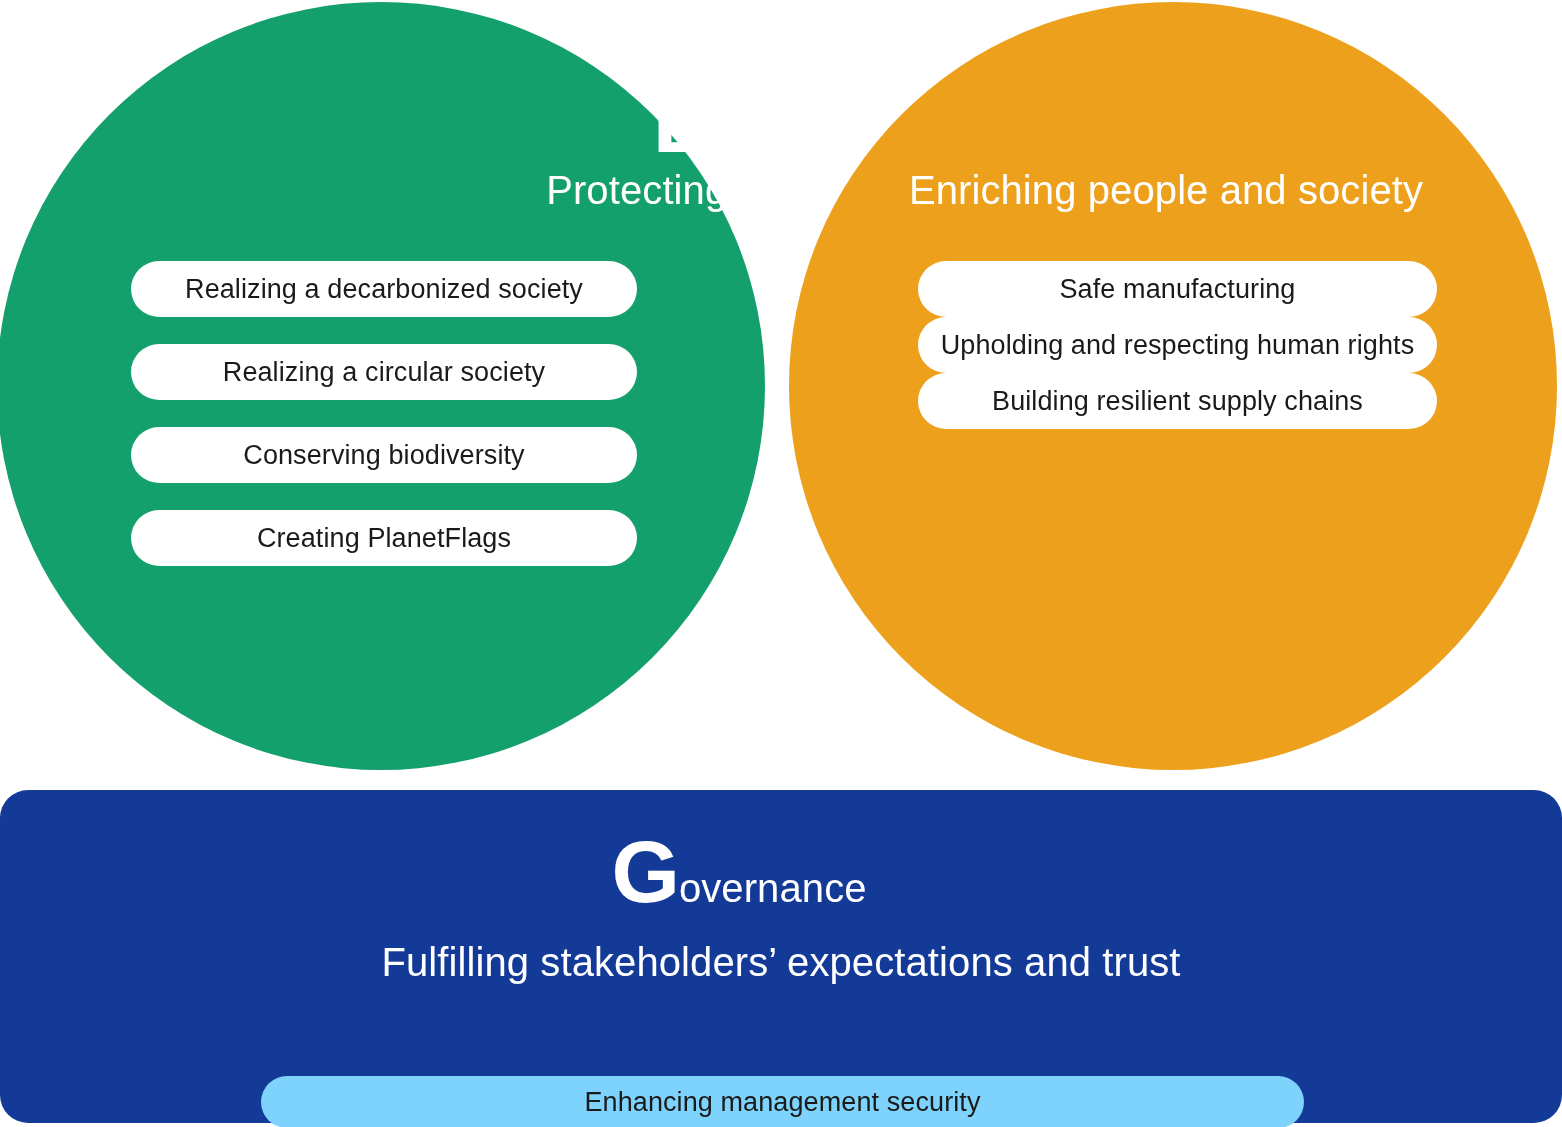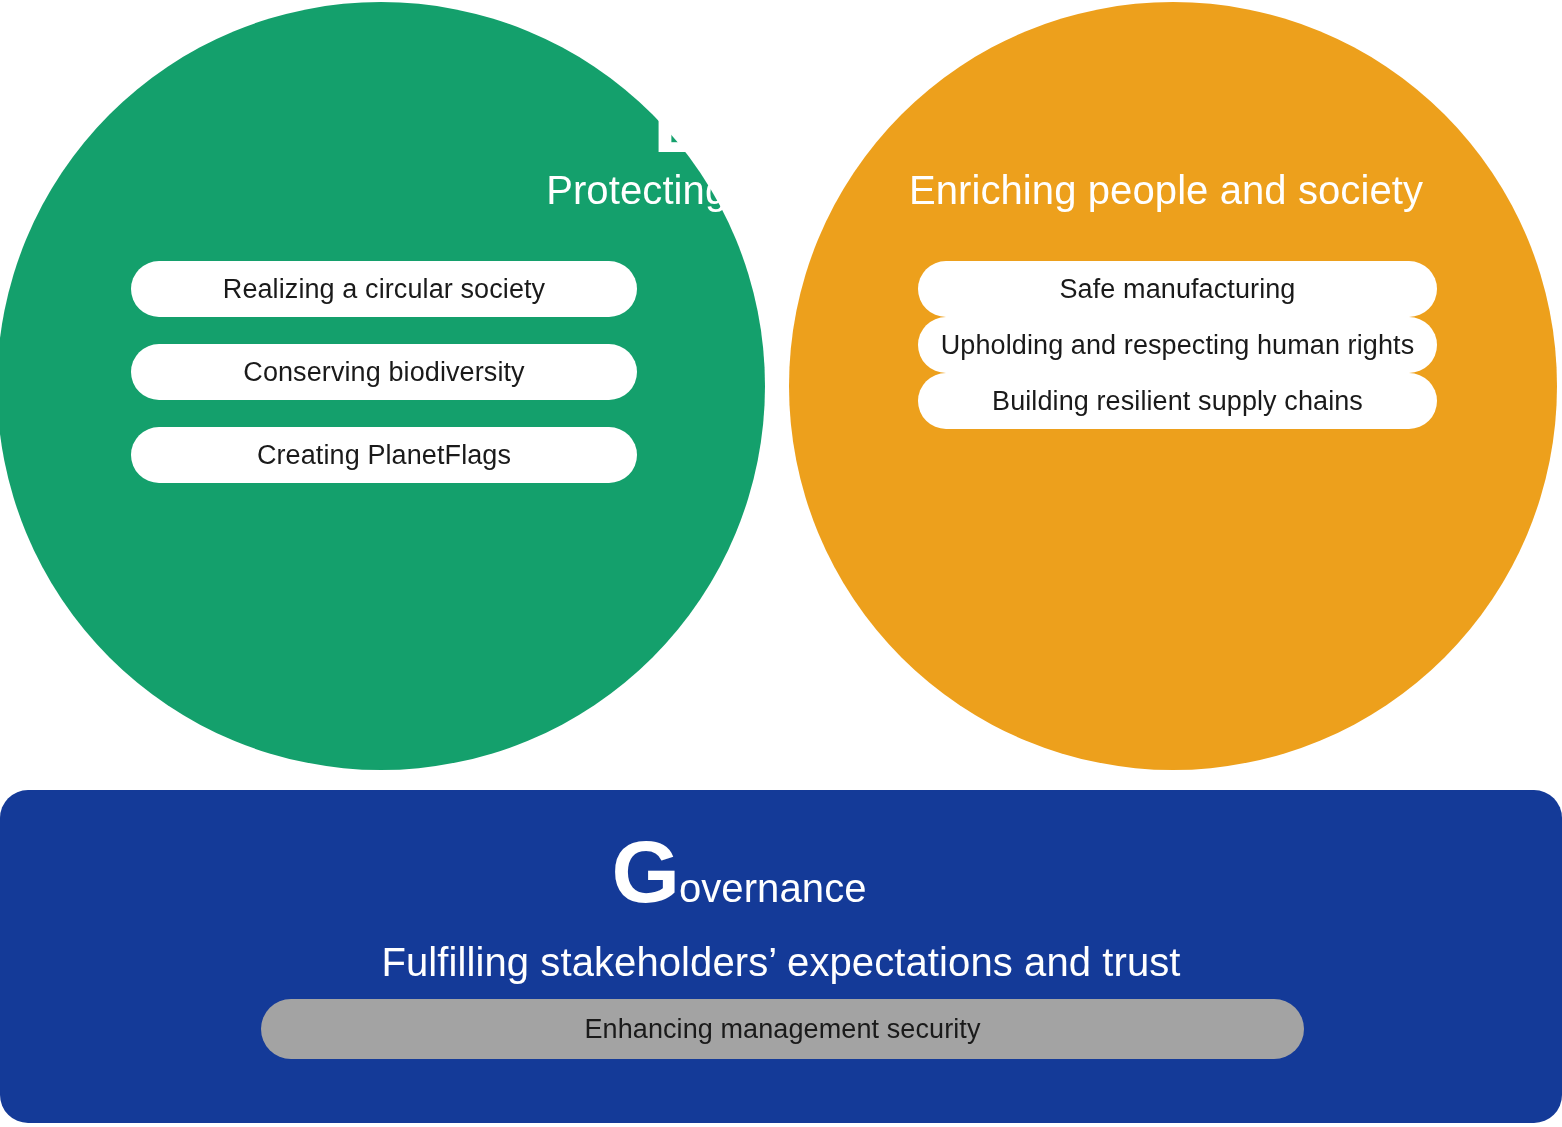--- a/index.html
+++ b/index.html
@@ -139,24 +139,24 @@
     font-size: 27px;
     font-weight: 400;
     letter-spacing: 0.1px;
     white-space: nowrap;
     padding: 0 14px;
   }
 
   #pill-governance {
     position: absolute;
     left: 261px;
-    top: 999px;
+    top: 1076px;
     width: 1043px;
-    height: 60px;
-    background: #a3a3a3;
+    height: 52px;
+    background: #7dd3fc;
     border-radius: 999px;
     display: flex;
     align-items: center;
     justify-content: center;
     color: #1A1A1A;
     font-size: 27px;
     font-weight: 400;
     letter-spacing: 0.1px;
     white-space: nowrap;
   }
@@ -168,20 +168,21 @@
 
   <div id="circle-environment" class="circle"></div>
 
   <div id="env-heading" class="letter-heading">
     <span class="letter-big">E</span><span class="letter-rest">nvironment</span>
   </div>
 
   <div id="env-tagline" class="tagline">Protecting the future Earth</div>
 
   <div id="pills-environment" class="pill-list">
+    <div class="pill">Realizing a decarbonized society</div>
     <div class="pill">Realizing a circular society</div>
     <div class="pill">Conserving biodiversity</div>
     <div class="pill">Creating PlanetFlags</div>
   </div>
 
   <div id="circle-society" class="circle"></div>
 
 
   <div id="soc-tagline" class="tagline" style="left:782px; width:768px;">Enriching people and society</div>
 

